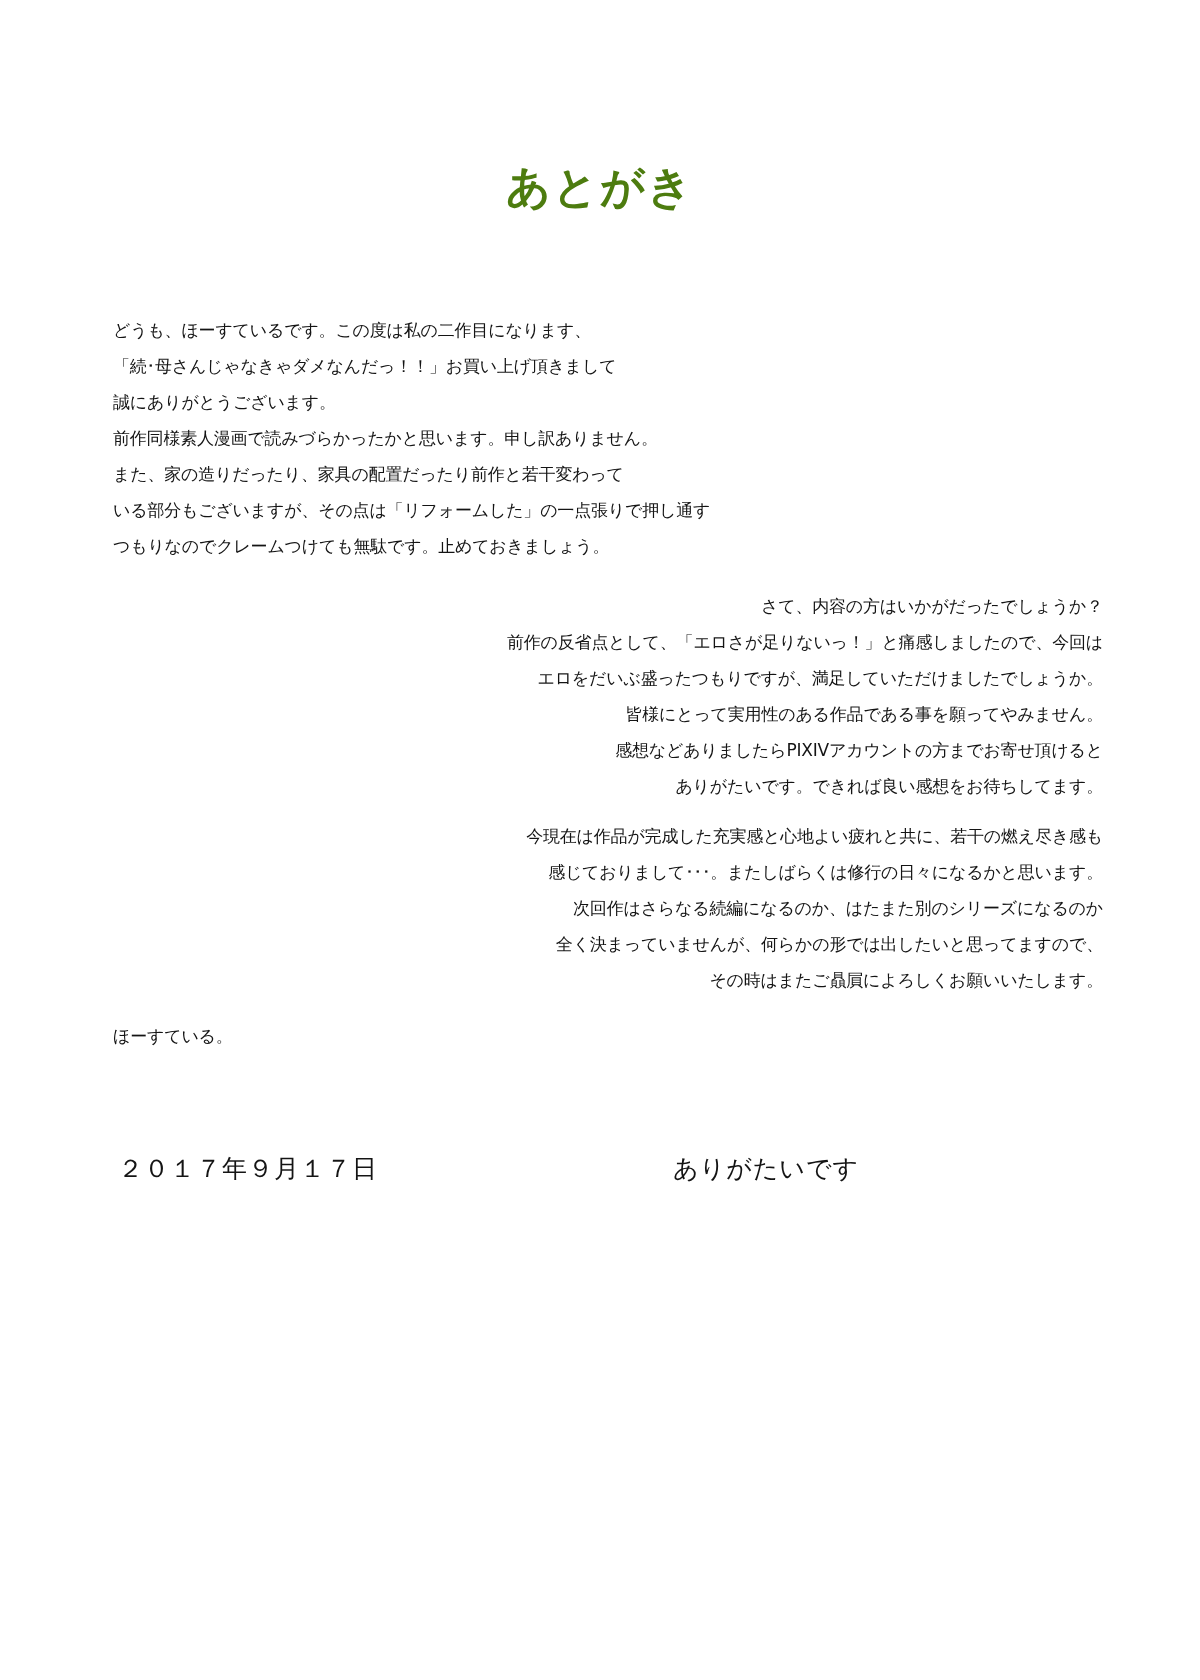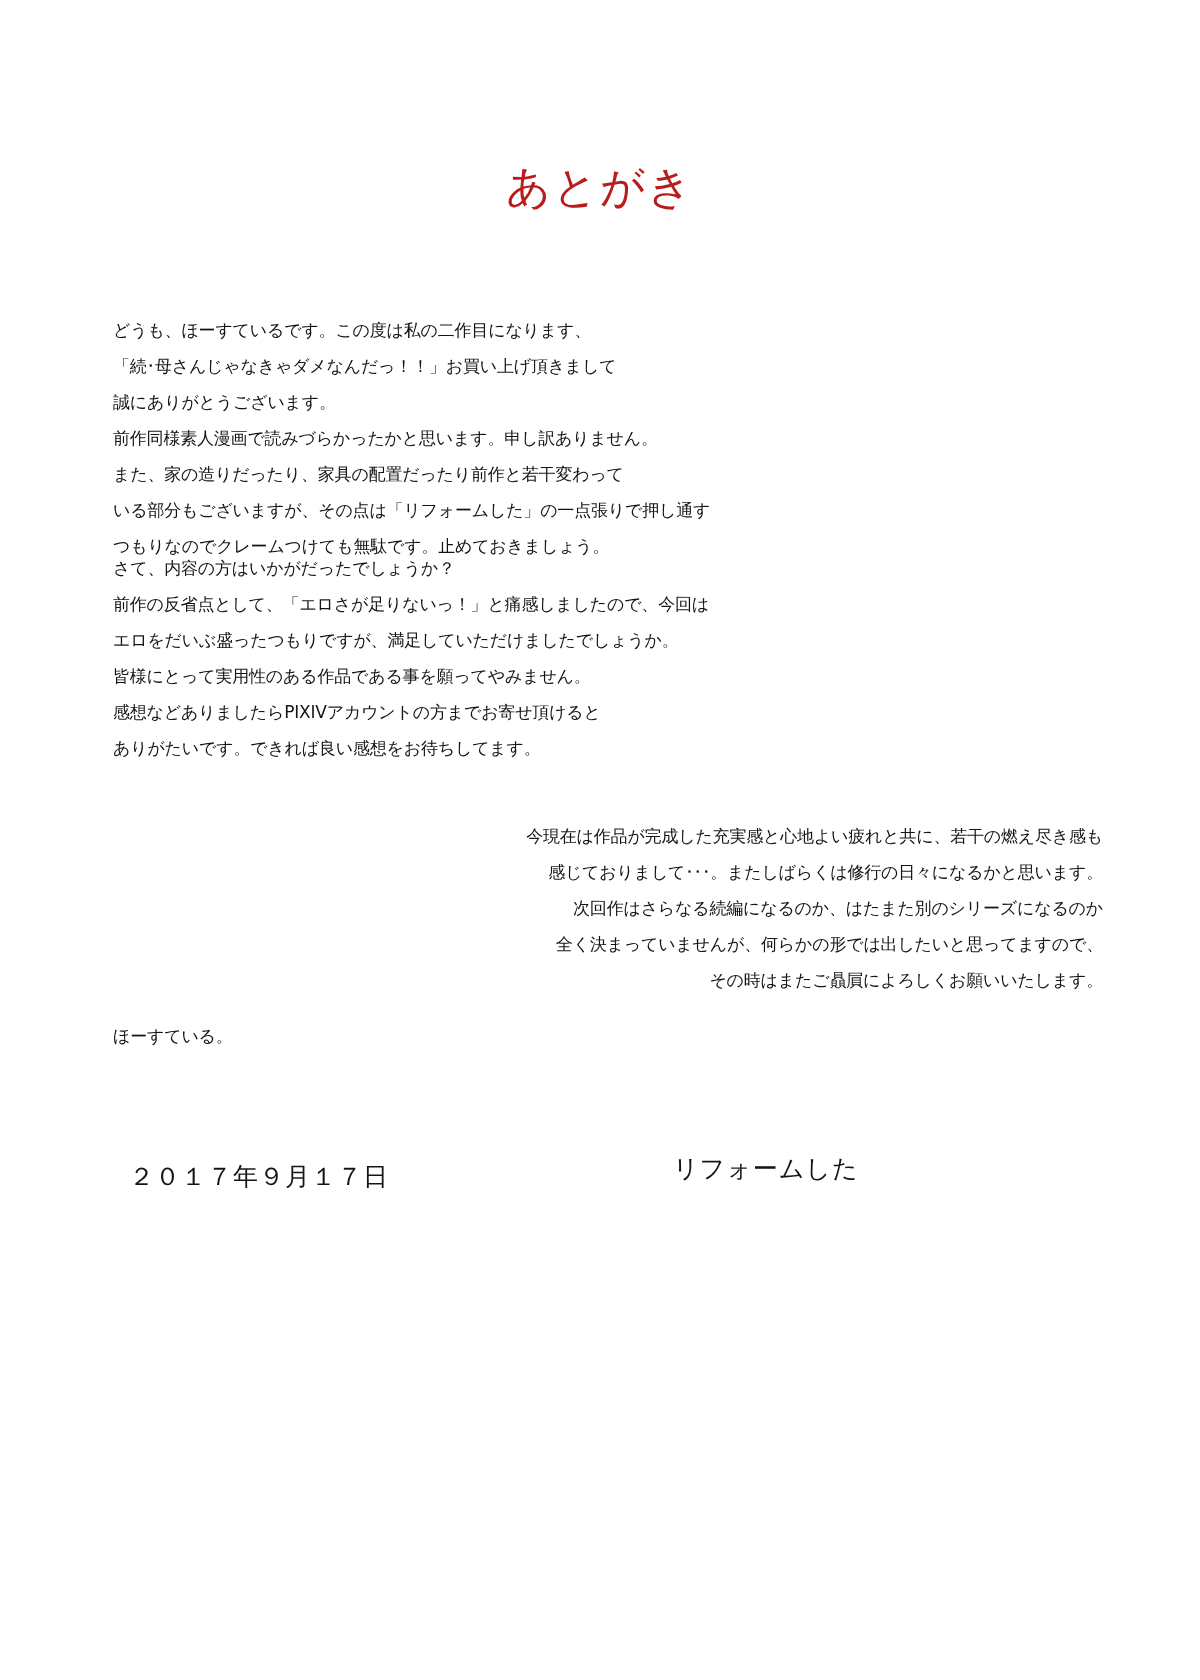--- a/index.html
+++ b/index.html
@@ -16,53 +16,52 @@
     color: #1a1a1a;
     overflow: hidden;
   }
   .afterword-title {
     position: absolute;
     top: 158px;
     left: 0;
     width: 1200px;
     text-align: center;
     font-size: 44px;
-    font-weight: normal;
+    font-weight: bold;
     letter-spacing: 2px;
-    color: #b91c1c;
+    color: #4d7c0f;
   }
   .body-block {
     position: absolute;
     left: 113px;
     width: 990px;
     font-size: 17px;
     line-height: 36px;
     letter-spacing: -0.2px;
     color: #141414;
     white-space: pre-wrap;
   }
   #para1 { top: 312px; }
-  #para2 { top: 550px; }
+  #para2 { top: 588px; text-align: right; }
   #para3 { top: 818px; text-align: right; }
   #para4 { top: 1018px; }
 
   .signature-row {
     position: absolute;
     top: 1152px;
     left: 113px;
     width: 990px;
     font-size: 25px;
     letter-spacing: 1px;
     color: #141414;
   }
   .sig-date {
     position: absolute;
-    left: 16px;
+    left: 5px;
     top: 0;
-    margin-top: 8px;
   }
   .sig-author {
     position: absolute;
     left: 560px;
     top: 0;
   }
 </style>
 </head>
 <body>
 
@@ -88,16 +87,16 @@
   <div class="body-block" id="para3">今現在は作品が完成した充実感と心地よい疲れと共に、若干の燃え尽き感も
 感じておりまして･･･。またしばらくは修行の日々になるかと思います。
 次回作はさらなる続編になるのか、はたまた別のシリーズになるのか
 全く決まっていませんが、何らかの形では出したいと思ってますので、
 その時はまたご贔屓によろしくお願いいたします。</div>
 
   <div class="body-block" id="para4">ほーすている。</div>
 
   <div class="signature-row">
     <span class="sig-date">２０１７年９月１７日</span>
-    <span class="sig-author">リフォームした</span>
+    <span class="sig-author">ありがたいです</span>
   </div>
 
 </div>
 
 </body></html>

